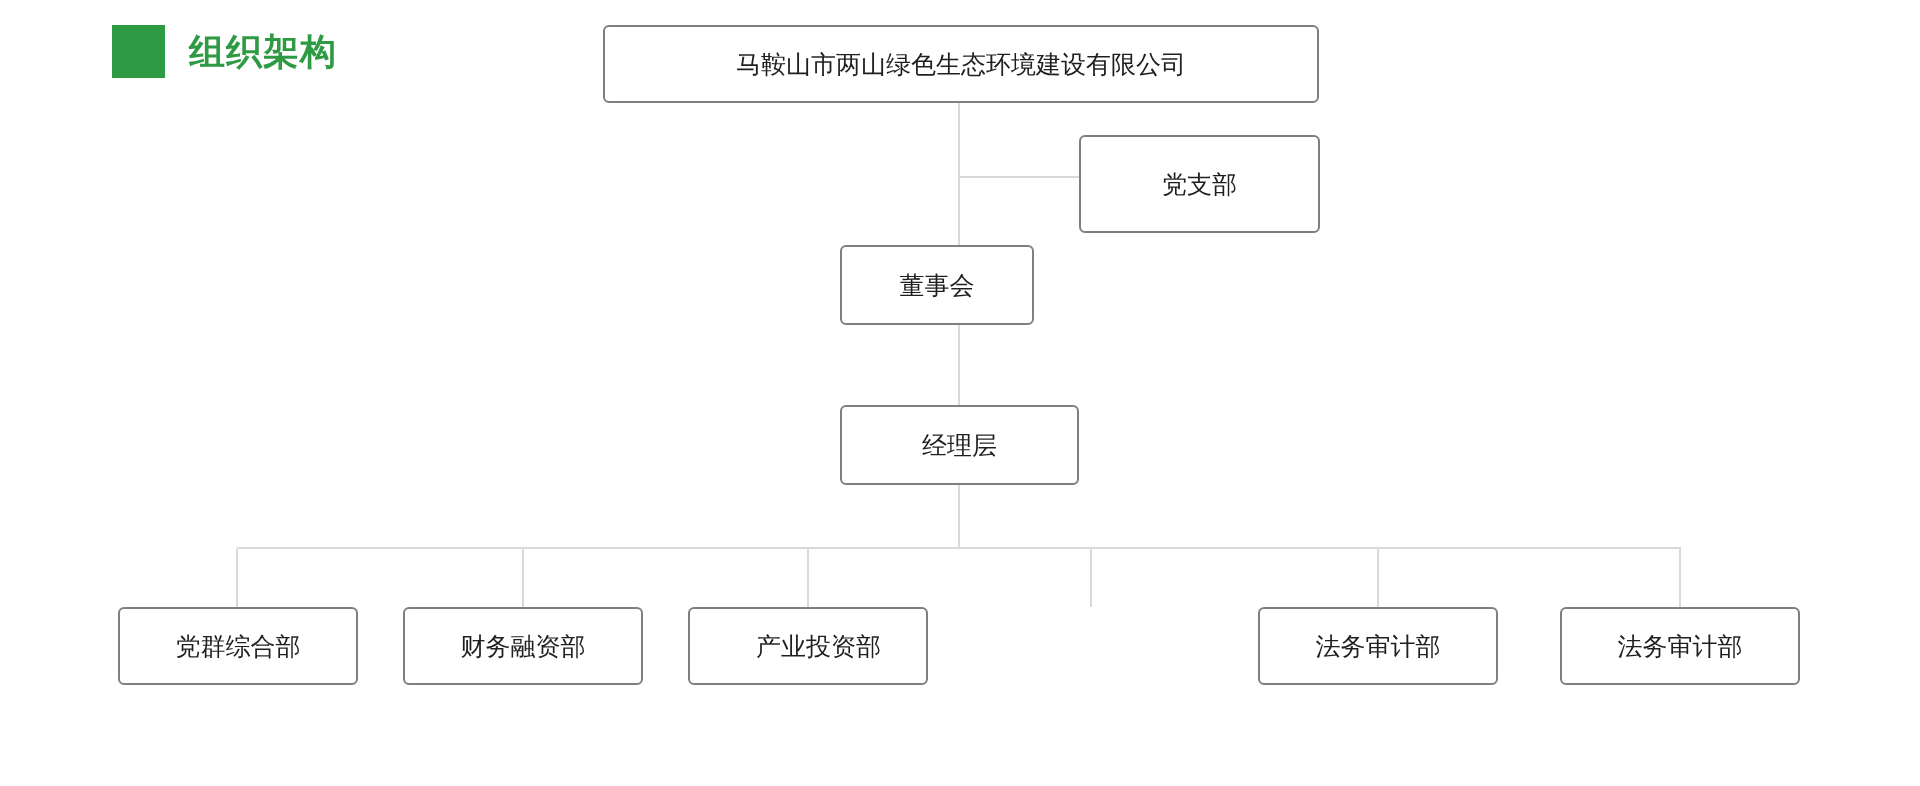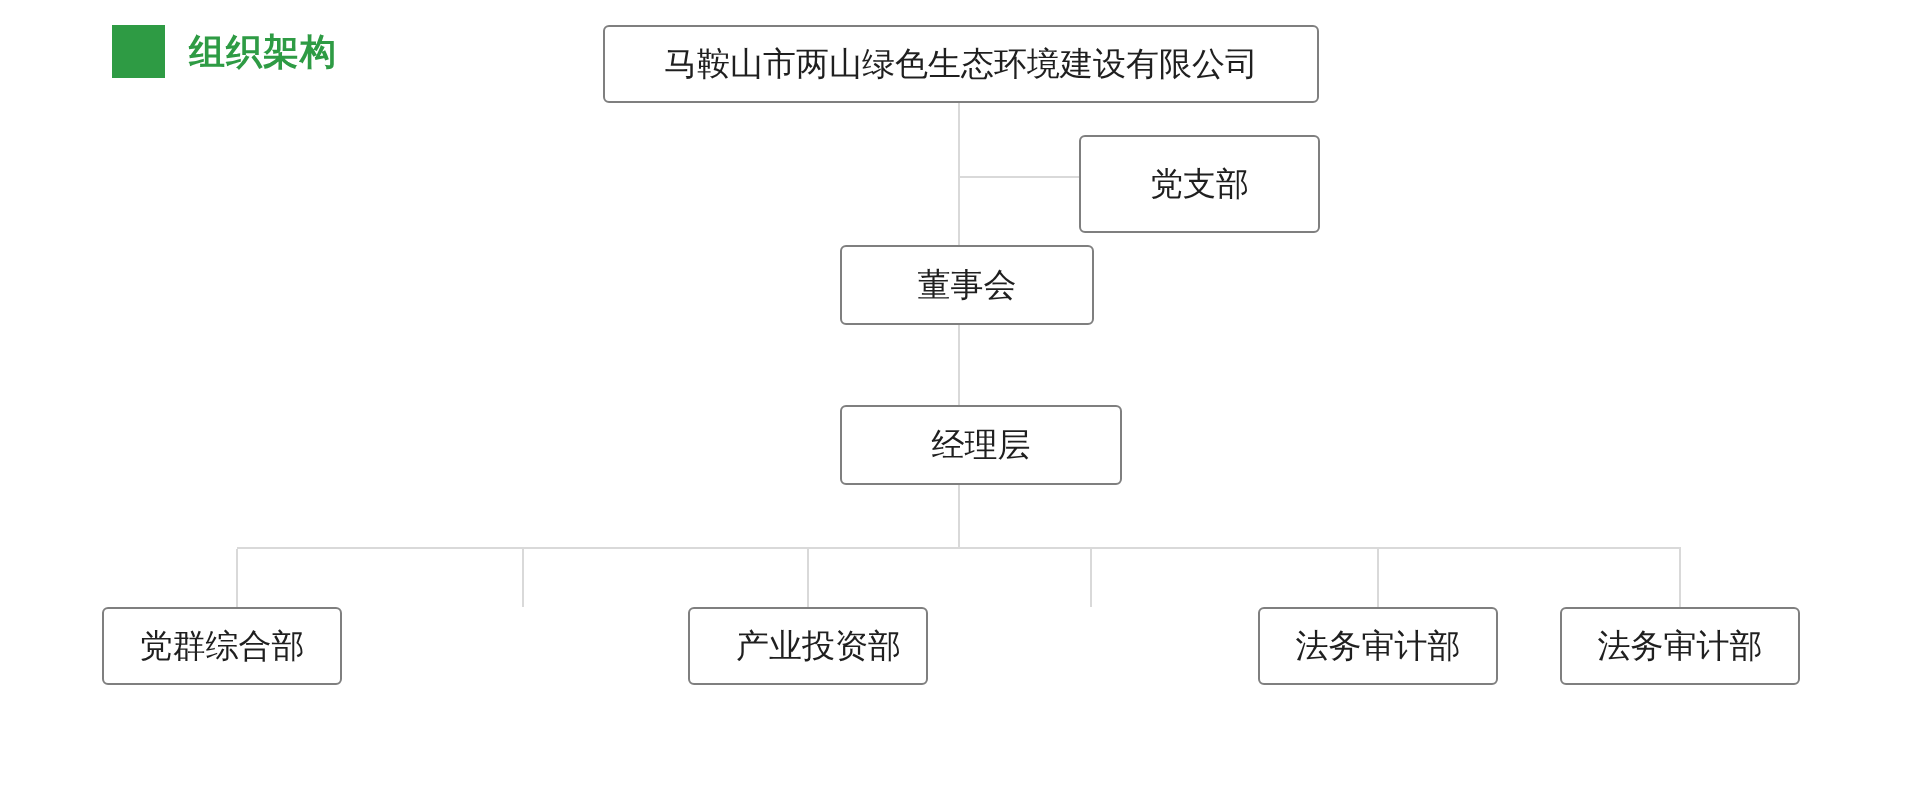--- a/index.html
+++ b/index.html
@@ -28,30 +28,30 @@
     color:var(--accent-green);
     letter-spacing:1px;
     white-space:nowrap;
   }
   .node{
     position:absolute;box-sizing:border-box;
     border:2px solid var(--box-border);
     border-radius:6px;
     background:#fff;
     display:flex;align-items:center;justify-content:center;
-    font-size:33px;color:var(--text);
+    font-size:25px;color:var(--text);
     white-space:nowrap;
     z-index:2;
   }
   .node-root{left:603px;top:25px;width:716px;height:78px;}
   .node-party{left:1079px;top:135px;width:241px;height:98px;}
-  .node-board{left:840px;top:245px;width:254px;height:80px;}
-  .node-management{left:840px;top:405px;width:282px;height:80px;}
+  .node-board{left:840px;top:245px;width:194px;height:80px;}
+  .node-management{left:840px;top:405px;width:239px;height:80px;}
   .node-dept{top:607px;width:240px;height:78px;}
-  .dept-0{left:102px;}
+  .dept-0{left:118px;}
   .dept-1{left:403px;}
   .dept-2{left:688px;padding-left:21px;}
   .dept-3{left:971px;}
   .dept-4{left:1258px;}
   .dept-5{left:1560px;text-align:center;}
   .line{position:absolute;background:var(--connector);z-index:1;}
   .vline{width:2px;}
   .hline{height:2px;}
   .l-root-board{left:958px;top:103px;height:142px;}
   .l-party{left:959px;top:176px;width:121px;}
@@ -85,17 +85,18 @@
   <div class="line vline l-drop drop-3"></div>
   <div class="line vline l-drop drop-4"></div>
   <div class="line vline l-drop drop-5"></div>
 
   <div class="node node-root">马鞍山市两山绿色生态环境建设有限公司</div>
   <div class="node node-party">党支部</div>
   <div class="node node-board">董事会</div>
   <div class="node node-management">经理层</div>
 
   <div class="node node-dept dept-0">党群综合部</div>
+  <div class="node node-dept dept-1">财务融资部</div>
   <div class="node node-dept dept-2">产业投资部</div>
   <div class="node node-dept dept-4">法务审计部</div>
   <div class="node node-dept dept-5">法务审计部</div>
 
 </div>
 
 </body></html>

